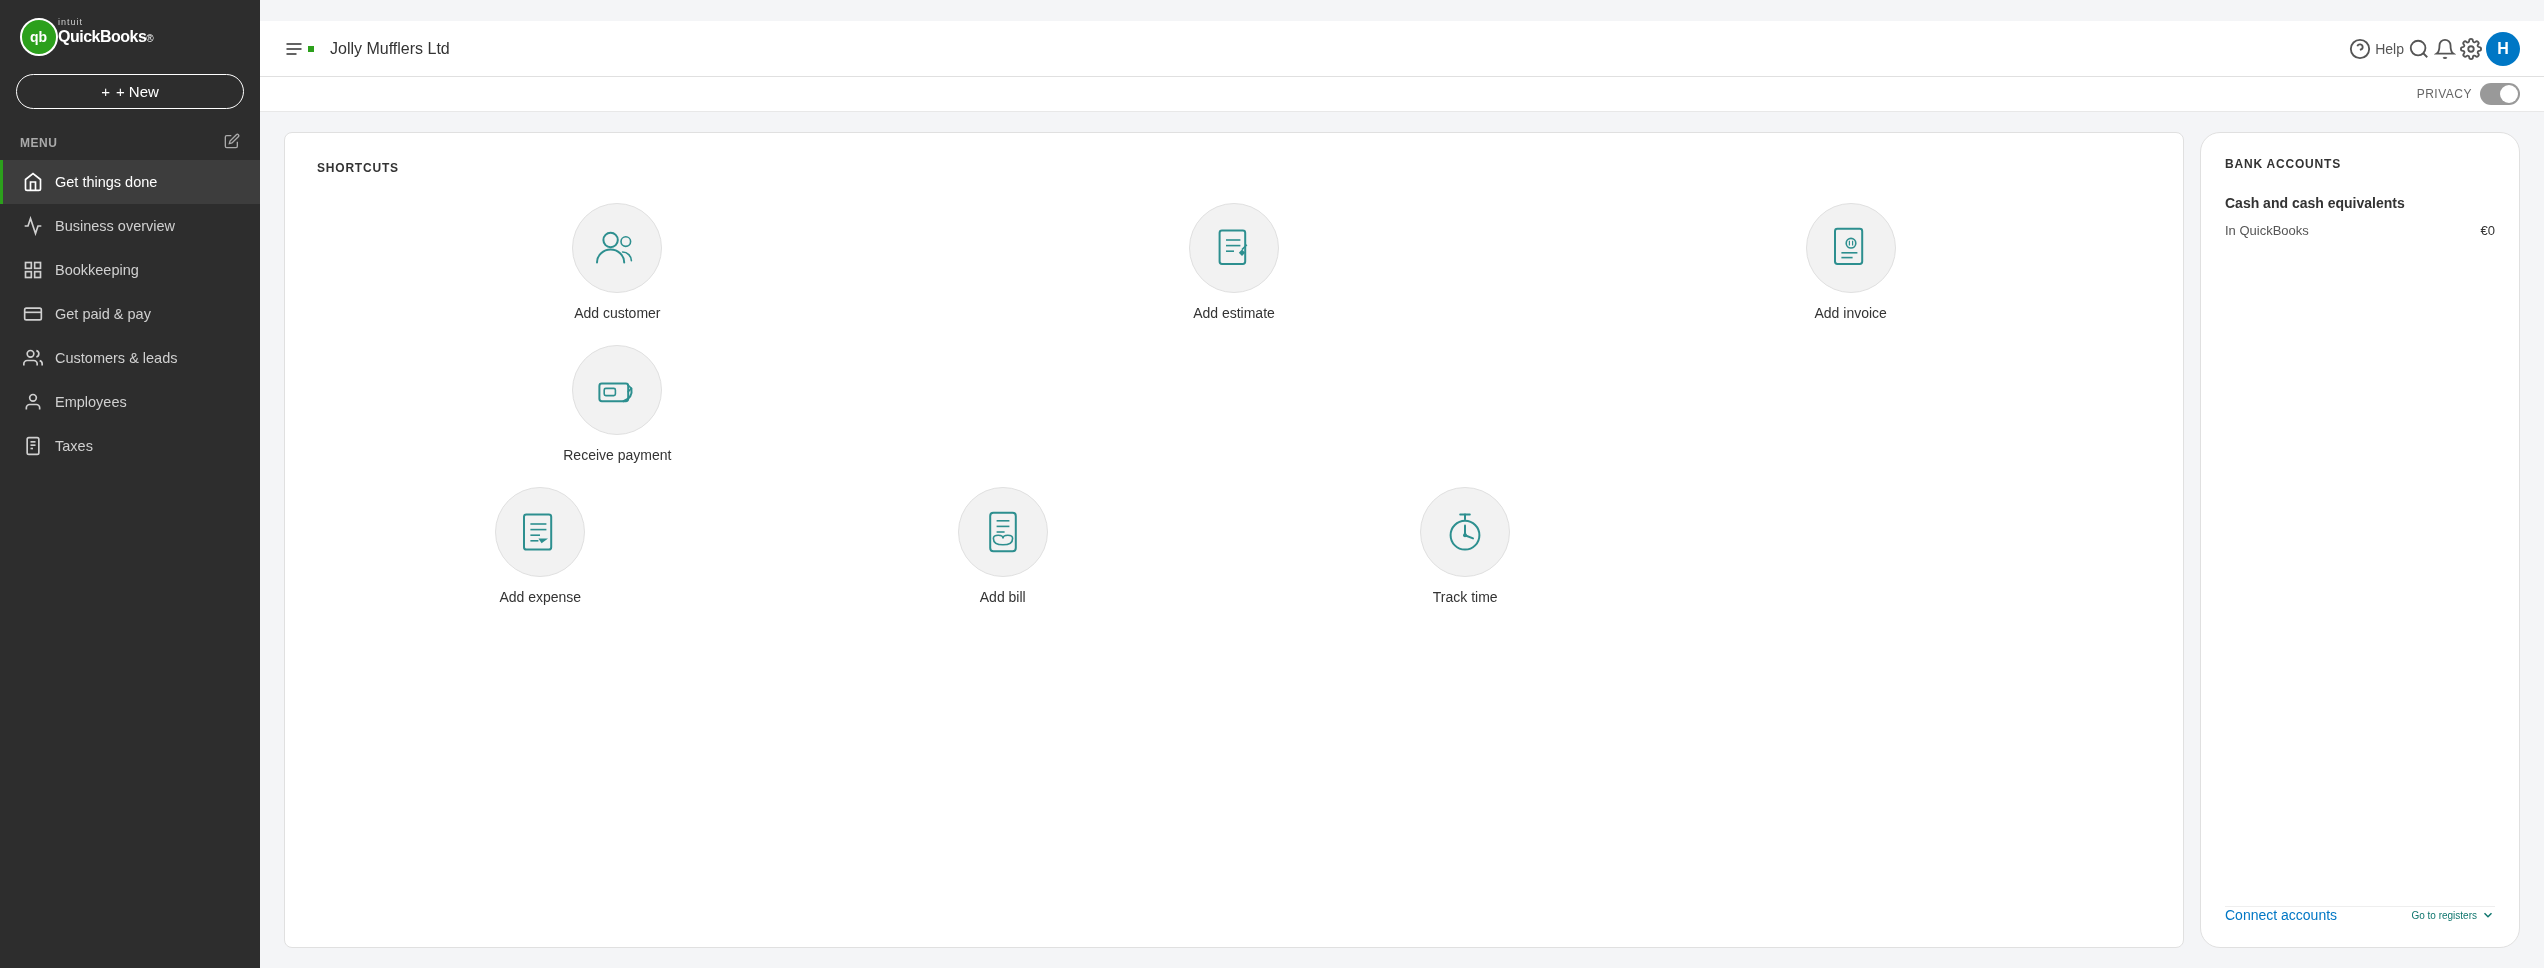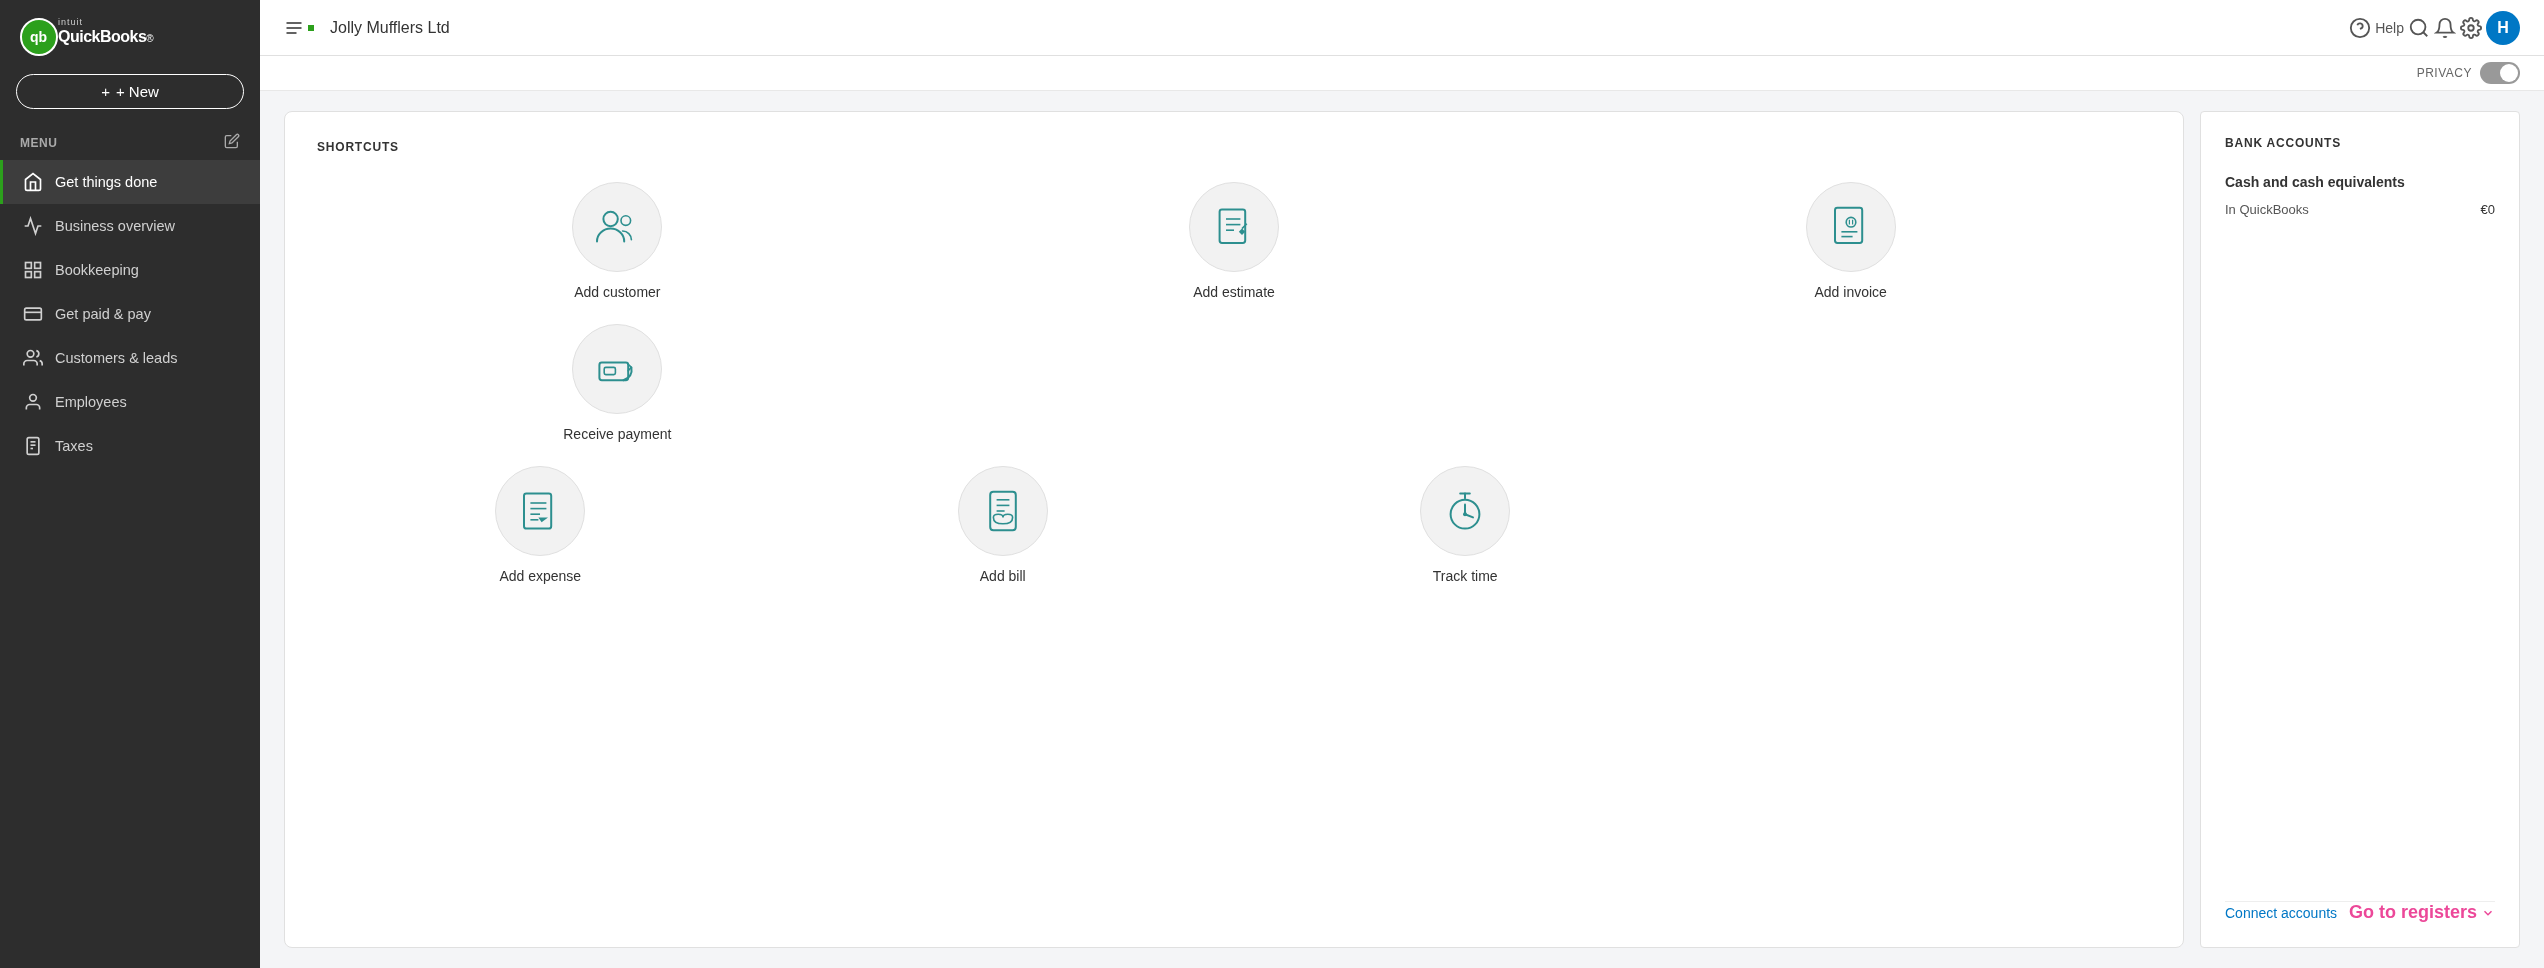--- a/index.html
+++ b/index.html
@@ -82,20 +82,21 @@
 
     
     .topbar {
       background: #fff;
       border-bottom: 1px solid #e0e0e0;
       display: flex;
       align-items: center;
       padding: 0 24px;
       height: 56px;
       flex-shrink: 0;
+      margin-top: 21px;
     }
     .topbar-left { display: flex; align-items: center; gap: 16px; flex: 1; }
     .menu-toggle { cursor: pointer; background: none; border: none; color: #444; display: flex; align-items: center; gap: 4px; }
     .company-name { font-size: 16px; color: #333; font-weight: 500; }
     .topbar-right { display: flex; align-items: center; gap: 4px; }
     .topbar-icon { cursor: pointer; color: #555; display: flex; align-items: center; gap: 4px; font-size: 14px; }
     .topbar-icon svg { width: 22px; height: 22px; }
     .avatar-circle {
       width: 34px; height: 34px;
       border-radius: 50%;
@@ -186,21 +187,21 @@
       grid-template-columns: repeat(4, 1fr);
       gap: 24px 16px;
       margin-top: 24px;
     }
 
     
     .bank-card {
       width: 320px;
       min-width: 300px;
       background: #fff;
-      border-radius: 4px;
+      border-radius: 20px;
       border: 1px solid #e0e0e0;
       padding: 24px;
       display: flex;
       flex-direction: column;
       gap: 12px;
     }
     .bank-title {
       font-size: 12px;
       font-weight: 700;
       letter-spacing: 0.8px;
@@ -214,21 +215,21 @@
     .bank-sub-label { font-size: 13px; color: #555; }
     .bank-amount { font-size: 13px; color: #333; }
     .bank-footer {
       display: flex;
       justify-content: space-between;
       align-items: center;
       margin-top: auto;
       border-top: 1px solid #eee;
     }
     .connect-link { color: #0077c5; font-size: 14px; cursor: pointer; text-decoration: none; }
-    .goto-registers { font-size: 18px; color: #ec4899; cursor: pointer; display: flex; align-items: center; gap: 4px; font-weight: 700; }
+    .goto-registers { font-size: 10px; color: #0f766e; cursor: pointer; display: flex; align-items: center; gap: 4px; font-weight: 400; }
   </style>
 </head>
 <body>
 
 <nav class="sidebar">
   <div class="sidebar-logo">
     <div class="qb-logo-circle">
       <svg width="22" height="22" viewBox="0 0 22 22" fill="none">
         <text x="2" y="16" font-size="14" font-weight="900" fill="white" font-family="Arial">qb</text>
       </svg>

